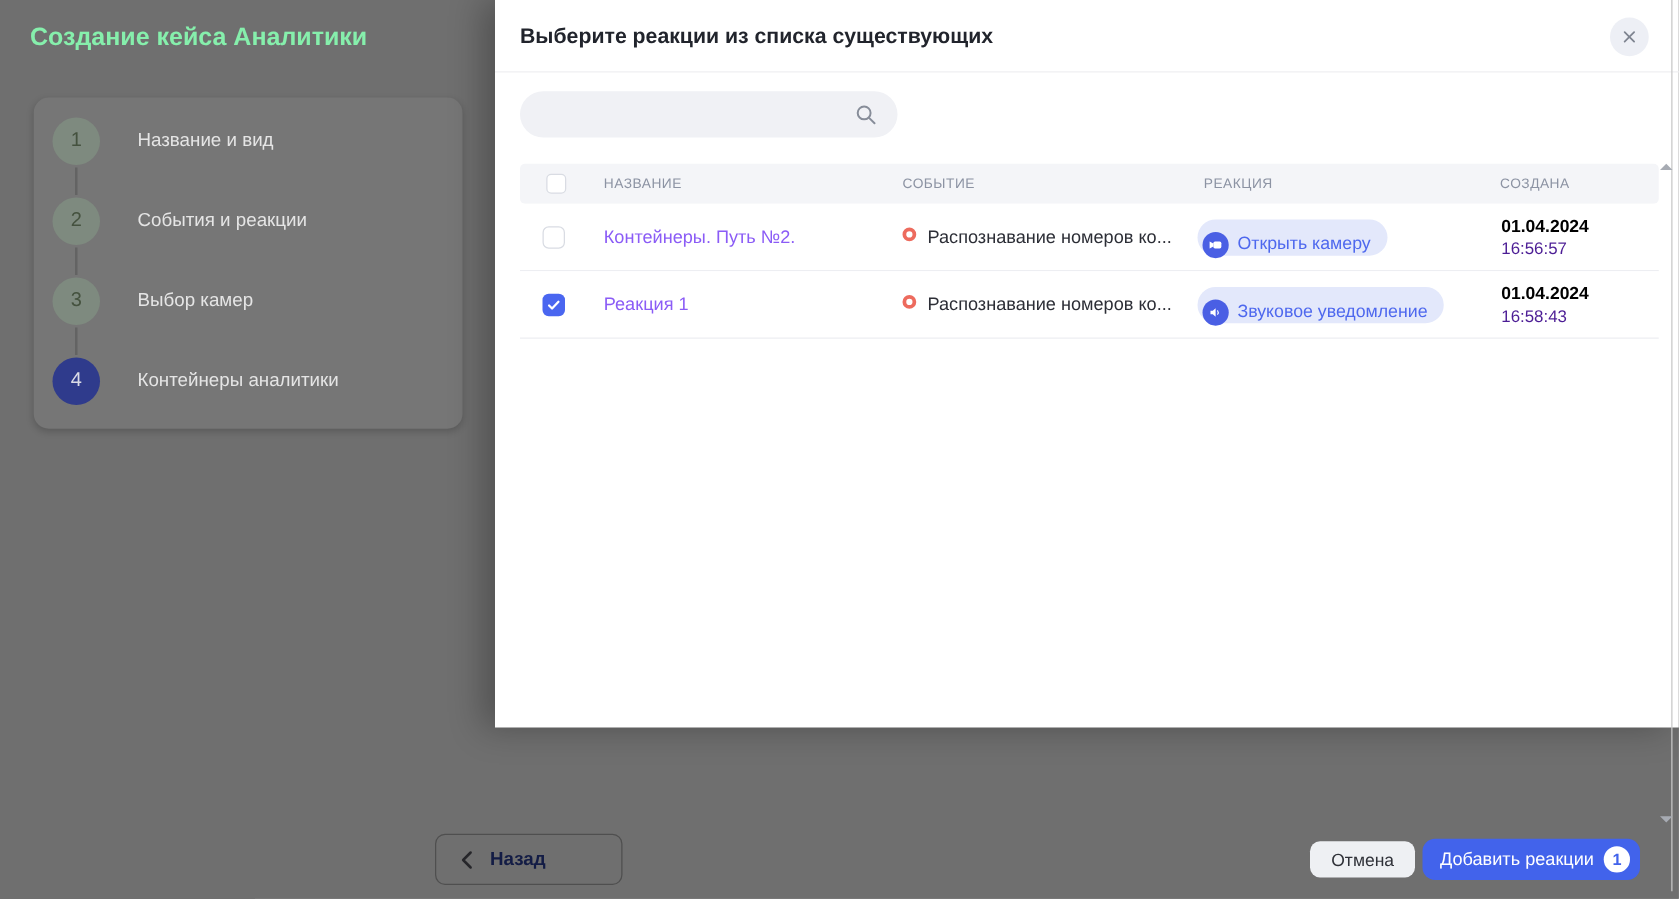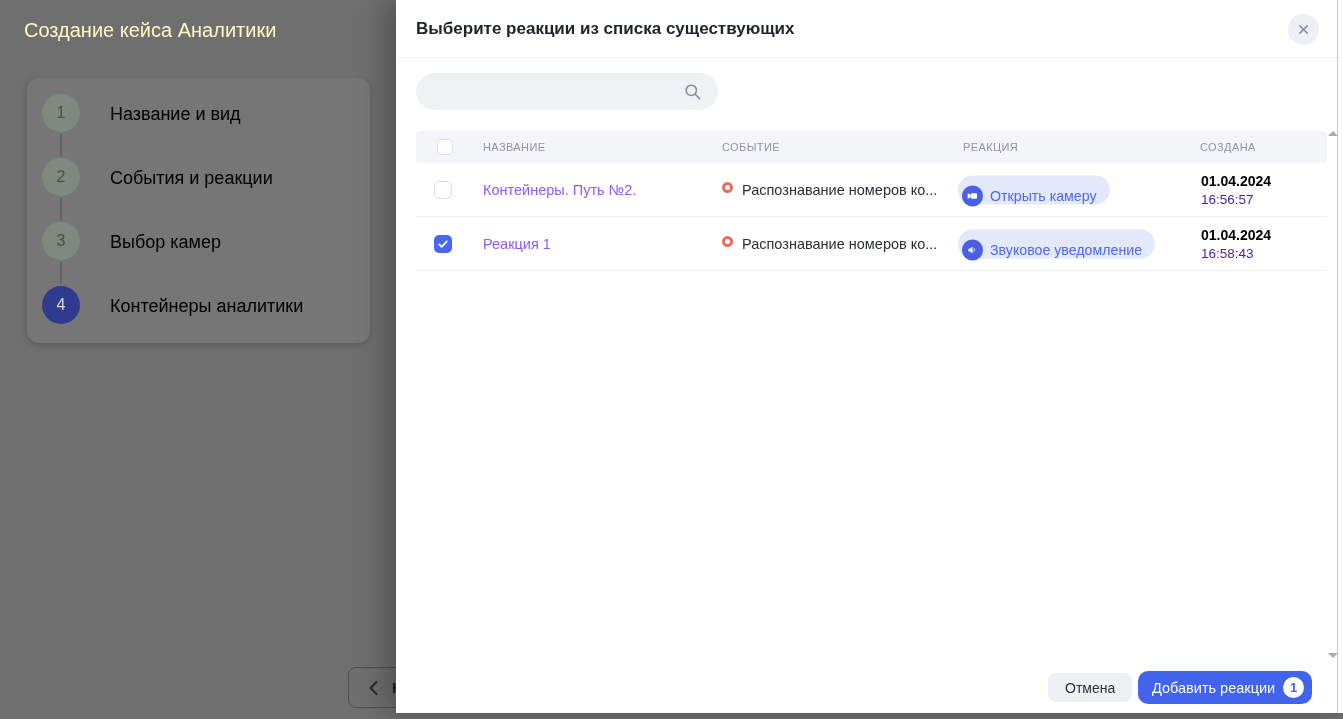--- a/index.html
+++ b/index.html
@@ -3,35 +3,35 @@
 <meta charset="utf-8">
 <style>
   * { margin:0; padding:0; box-sizing:border-box; }
   html,body { width:1343px; height:719px; }
   body {
     position:relative; overflow:hidden; background:#6f6f6f;
     font-family:"Liberation Sans", sans-serif;
   }
   
   .bg-page { position:absolute; inset:0; background:#6f6f6f; }
-  .bg-title { position:absolute; left:24px; top:19px; font-size:20px; font-weight:normal; color:#fef9c3; }
+  .bg-title { position:absolute; left:24px; top:19px; font-size:20px; font-weight:bold; color:#86efac; }
   .step-card { position:absolute; left:27px; top:78px; width:343px; height:265px;
                background:#767676; border-radius:12px; box-shadow:0 2px 6px rgba(0,0,0,0.18); }
   .step-circle { position:absolute; left:15px; width:38px; height:38px; border-radius:50%;
                  display:flex; align-items:center; justify-content:center; font-size:16px; cursor:pointer; }
   .step-circle.done   { background:#7e8a7f; color:#45523f; }
   .step-circle.active { background:#2f3b8c; color:#dadbe6; }
-  .step-label { position:absolute; left:83px; font-size:18px; color:#000000; white-space:nowrap; }
+  .step-label { position:absolute; left:83px; font-size:15px; color:#e5e5e5; white-space:nowrap; }
   .step-connector { position:absolute; left:33px; width:2px; height:22px; background:#636363; }
   .back-btn { position:absolute; left:348px; top:667px; width:150px; height:41px;
               border:1px solid #4f4f4f; border-radius:8px; display:flex; align-items:center;
               gap:12px; padding-left:18px; background:transparent; cursor:pointer; }
   .back-btn .lbl { font-size:15px; font-weight:bold; color:#131c45; }
   
-  .modal { position:absolute; left:396px; top:0; width:947px; height:713px; background:#ffffff;
+  .modal { position:absolute; left:396px; top:0; width:947px; height:582px; background:#ffffff;
            box-shadow:-10px 0 26px rgba(0,0,0,0.28); }
   .modal-title { position:absolute; left:20px; top:19px; font-size:17px; font-weight:bold; color:#21242c; }
   .modal-header-line { position:absolute; left:0; top:57px; width:947px; height:1px; background:#f0f0f2; }
   .close-btn { position:absolute; left:892px; top:14px; width:31px; height:31px; border-radius:50%;
                background:#edeff5; display:flex; align-items:center; justify-content:center; cursor:pointer; border:none; }
   
   .search-pill { position:absolute; left:20px; top:73px; width:302px; height:37px;
                  background:#f0f1f5; border-radius:18.5px; }
   .search-pill input { position:absolute; left:16px; top:0; width:250px; height:37px; border:none; outline:none;
                        background:transparent; font-size:14.5px; color:#333640; font-family:"Liberation Sans",sans-serif; }

